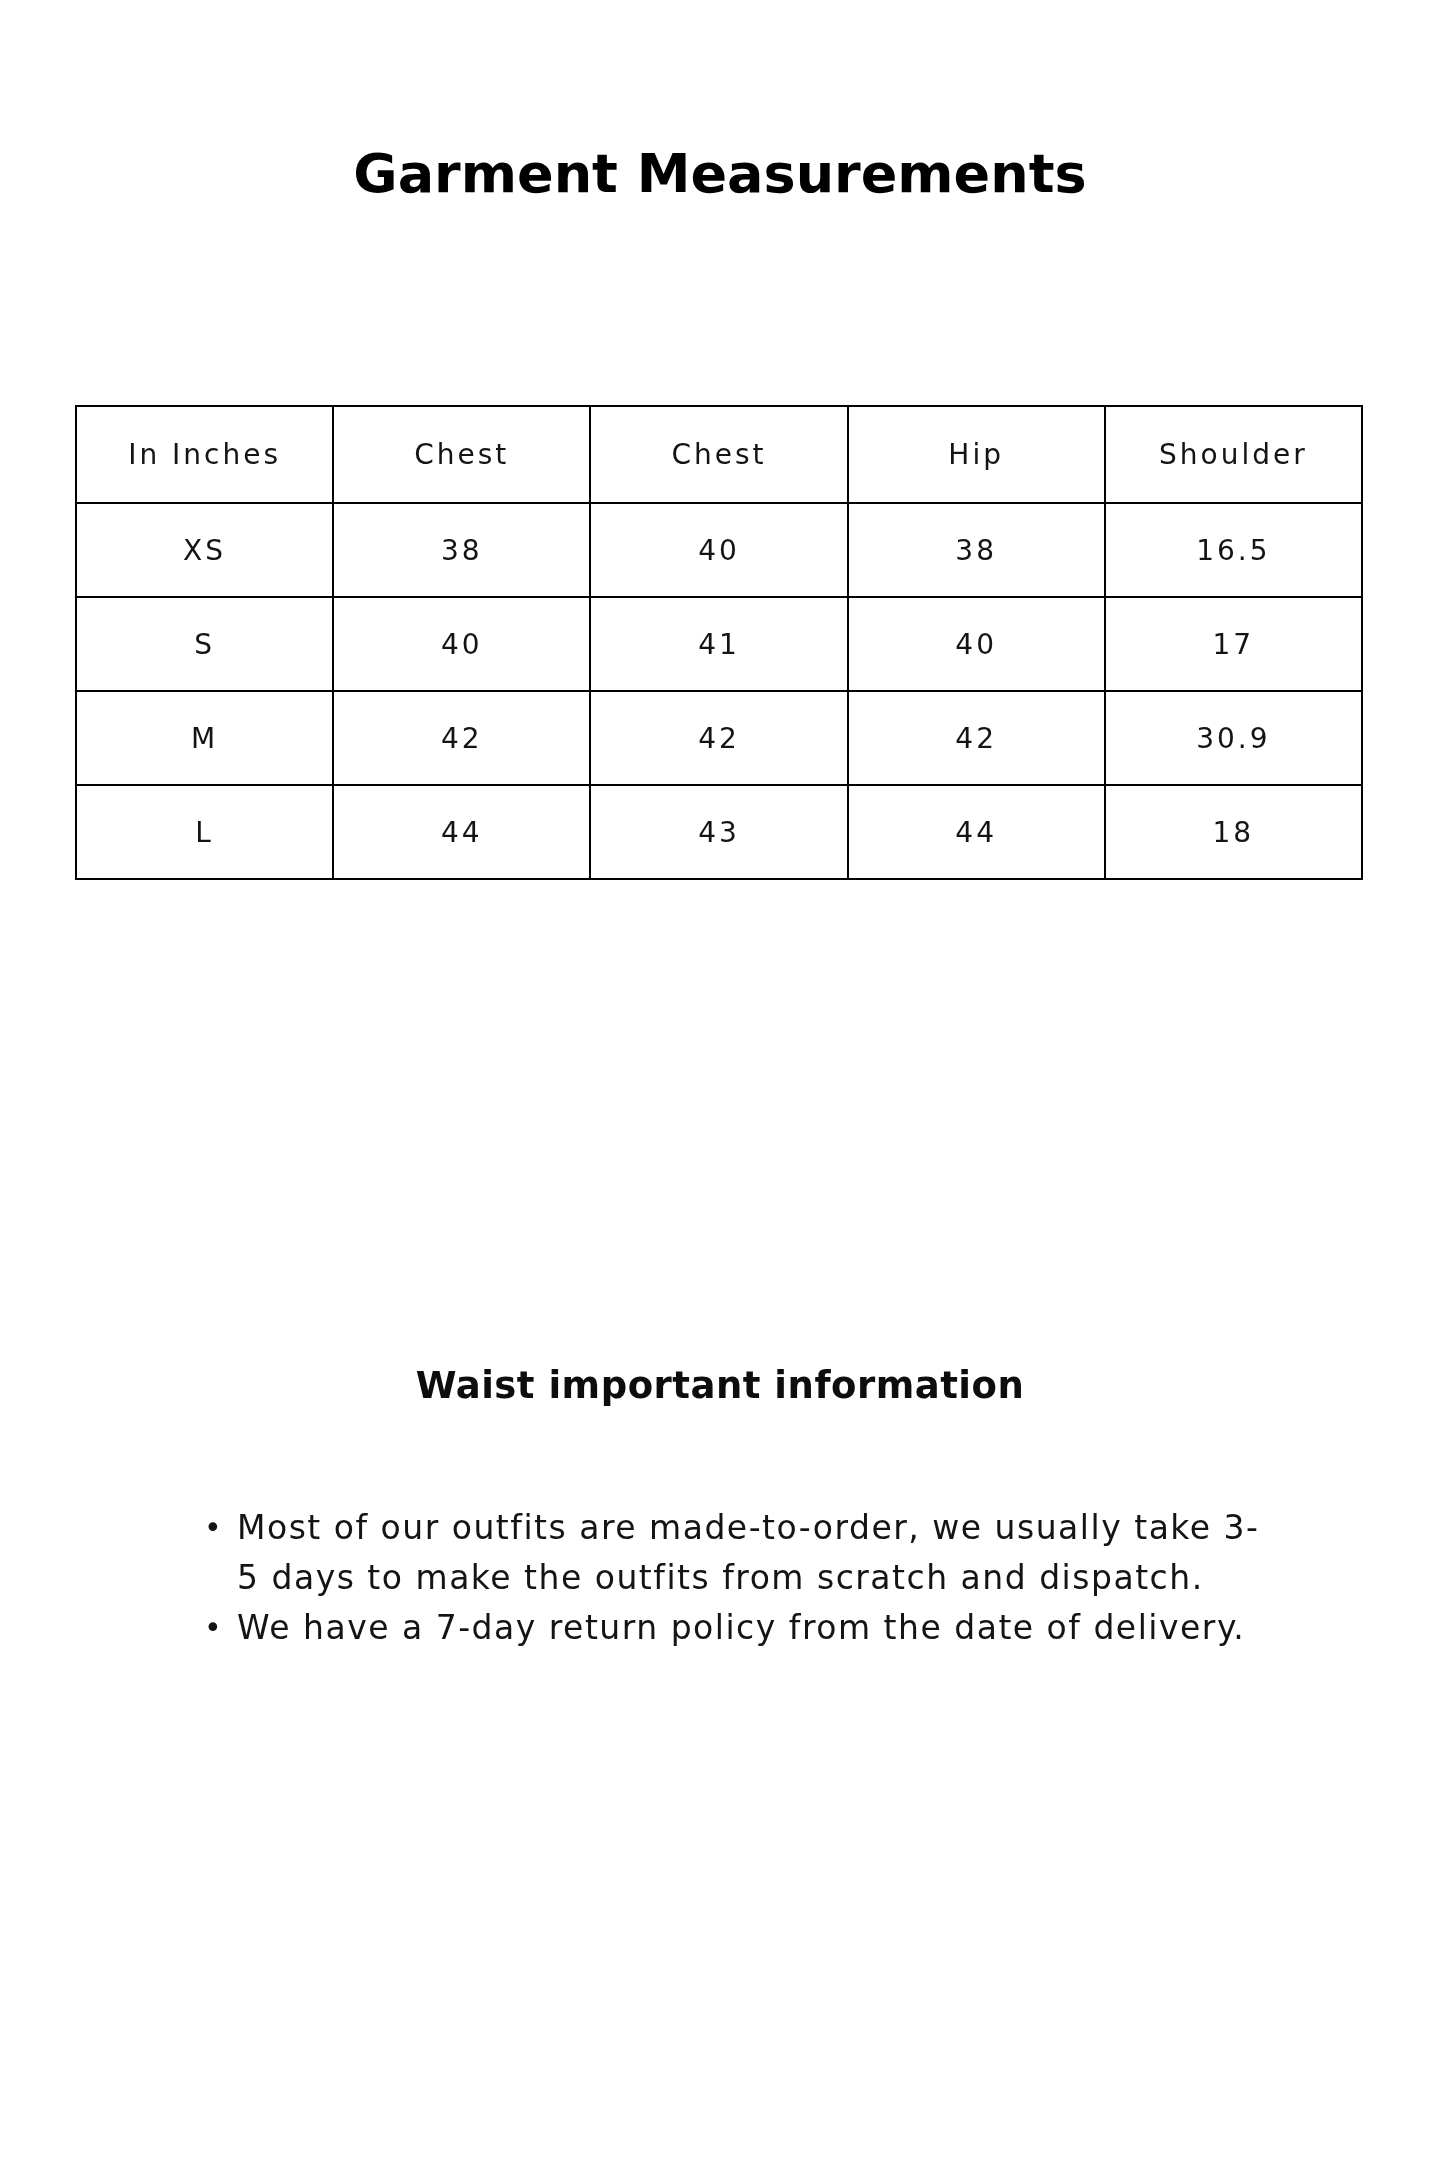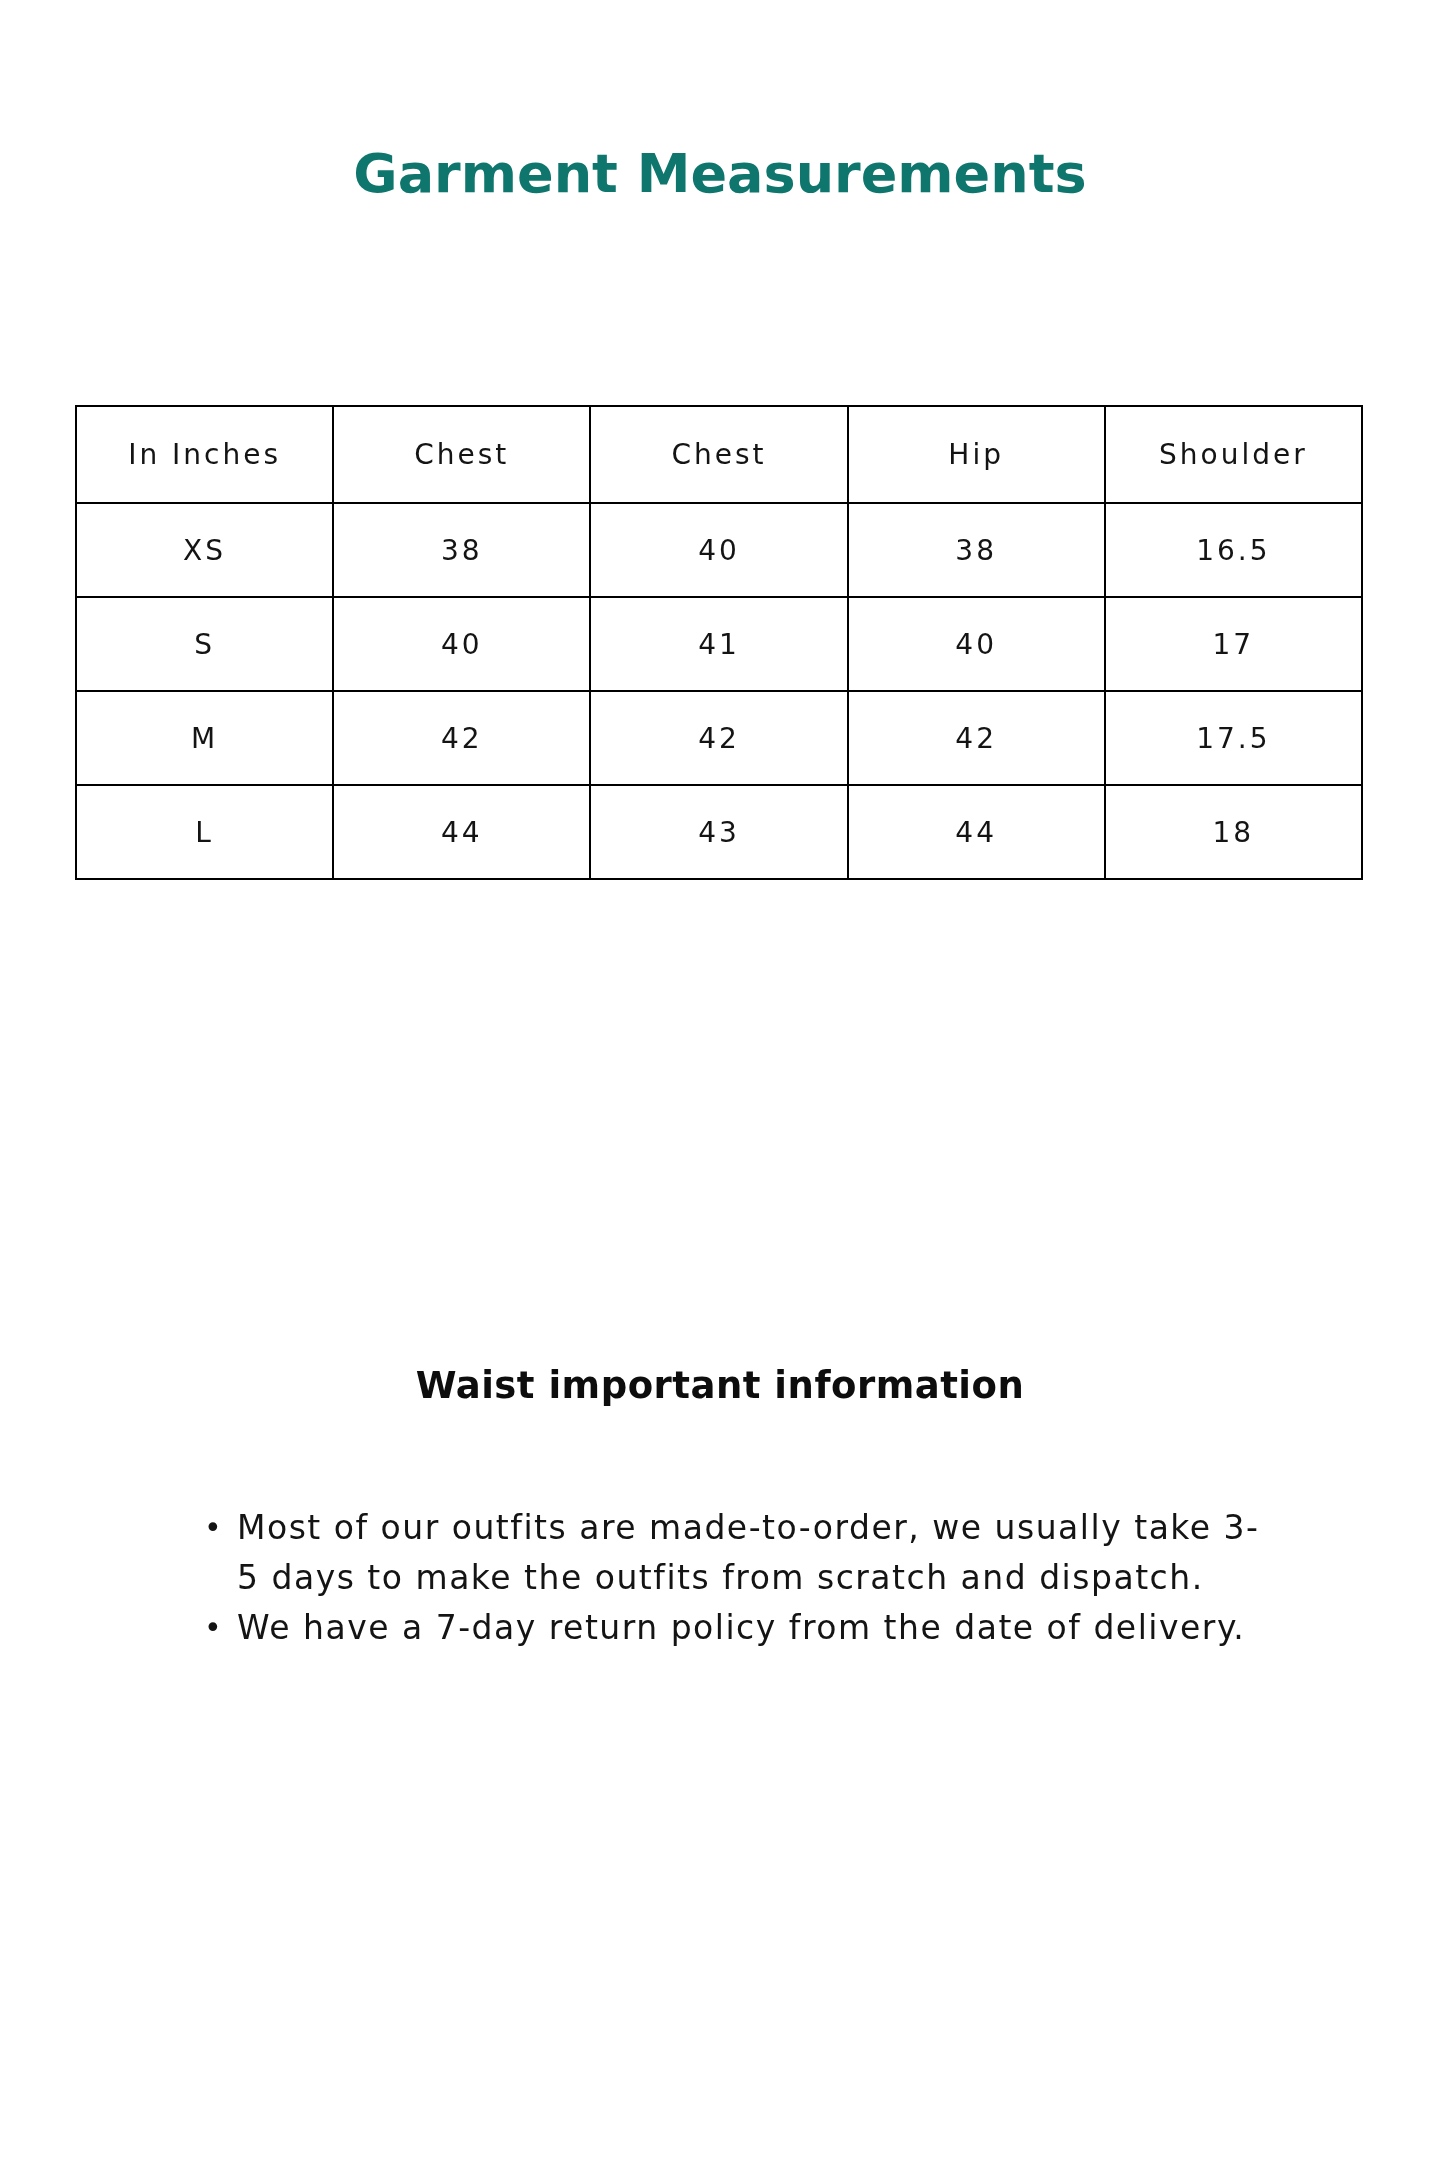--- a/index.html
+++ b/index.html
@@ -20,21 +20,21 @@
     position: absolute;
     top: 144px;
     left: 0;
     width: 1440px;
     margin: 0;
     text-align: center;
     font-size: 54px;
     line-height: 60px;
     font-weight: 700;
     letter-spacing: 0px;
-    color: #0f766e;
+    color: #000000;
   }
 
   table.measurements {
     position: absolute;
     top: 405px;
     left: 75px;
     width: 1288px;
     border-collapse: collapse;
     table-layout: fixed;
   }
@@ -125,21 +125,21 @@
       <td>40</td>
       <td>41</td>
       <td>40</td>
       <td>17</td>
     </tr>
     <tr>
       <td>M</td>
       <td>42</td>
       <td>42</td>
       <td>42</td>
-      <td>17.5</td>
+      <td>30.9</td>
     </tr>
     <tr>
       <td>L</td>
       <td>44</td>
       <td>43</td>
       <td>44</td>
       <td>18</td>
     </tr>
   </tbody>
 </table>

